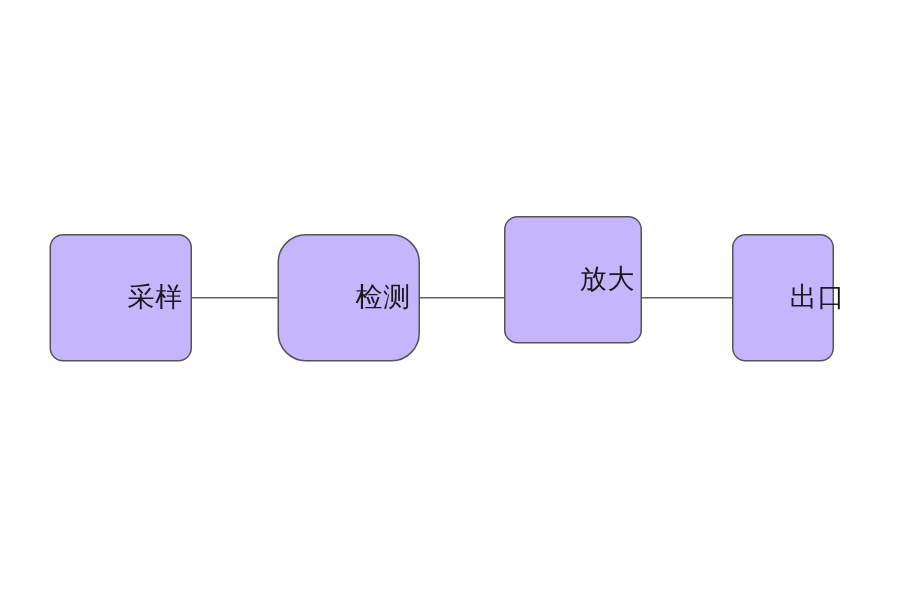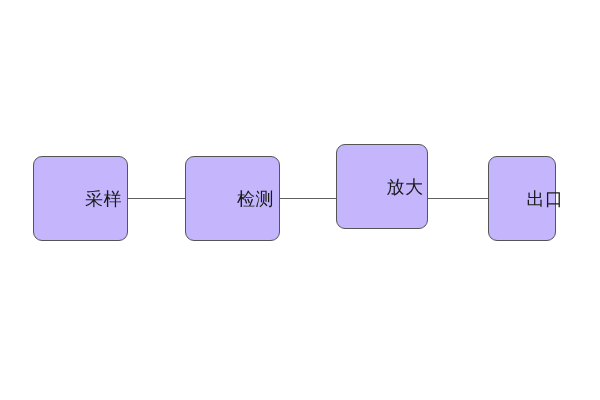--- a/index.html
+++ b/index.html
@@ -61,21 +61,21 @@
   <div class="connector" style="left:128px; top:198px; width:57px;"></div>
 
   <div class="connector" style="left:280px; top:198px; width:56px;"></div>
 
   <div class="connector" style="left:428px; top:198px; width:60px;"></div>
 
   <div class="node" style="left:33px; top:156px; width:95px; height:85px;">
     <span class="node-label">采样</span>
   </div>
 
-  <div class="node" style="left:185px; top:156px; width:95px; height:85px;">
+  <div class="node" style="left:185px; top:156px; width:95px; height:85px;border-radius:19px;">
     <span class="node-label">检测</span>
   </div>
 
   <div class="node" style="left:336px; top:144px; width:92px; height:85px;">
     <span class="node-label">放大</span>
   </div>
 
   <div class="node" style="left:488px; top:156px; width:68px; height:85px;">
     <span class="node-label">出口</span>
   </div>

